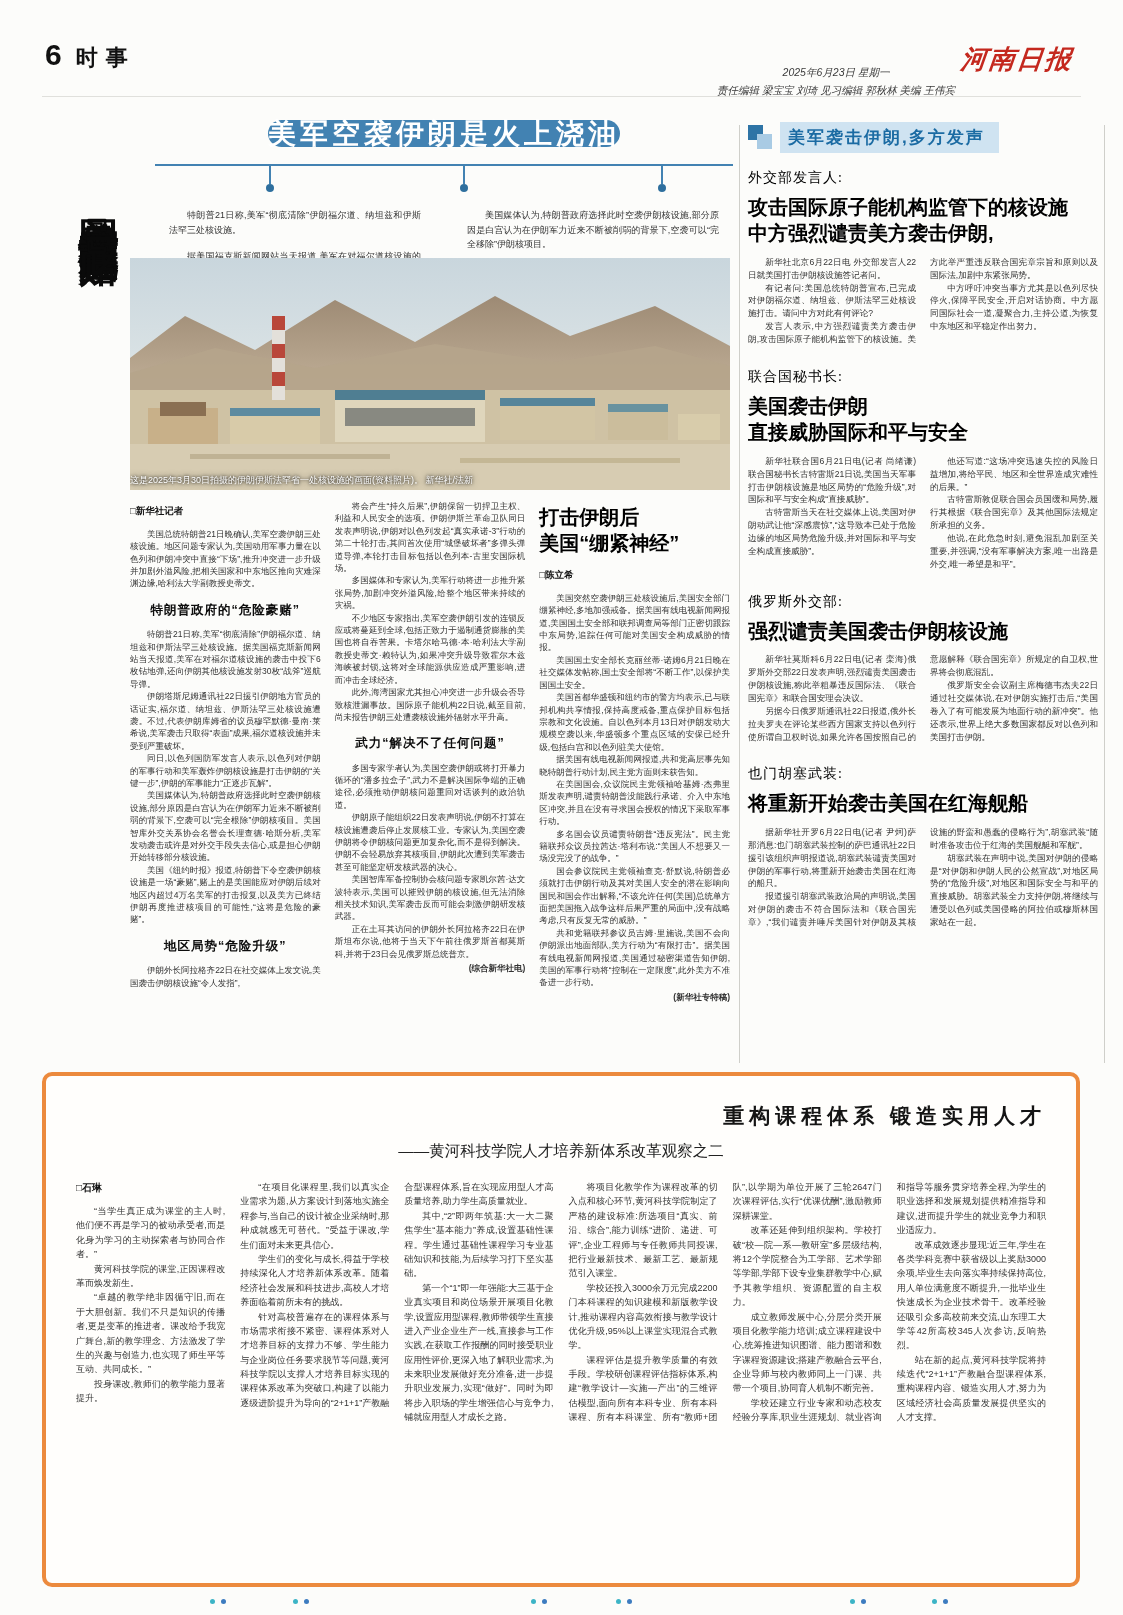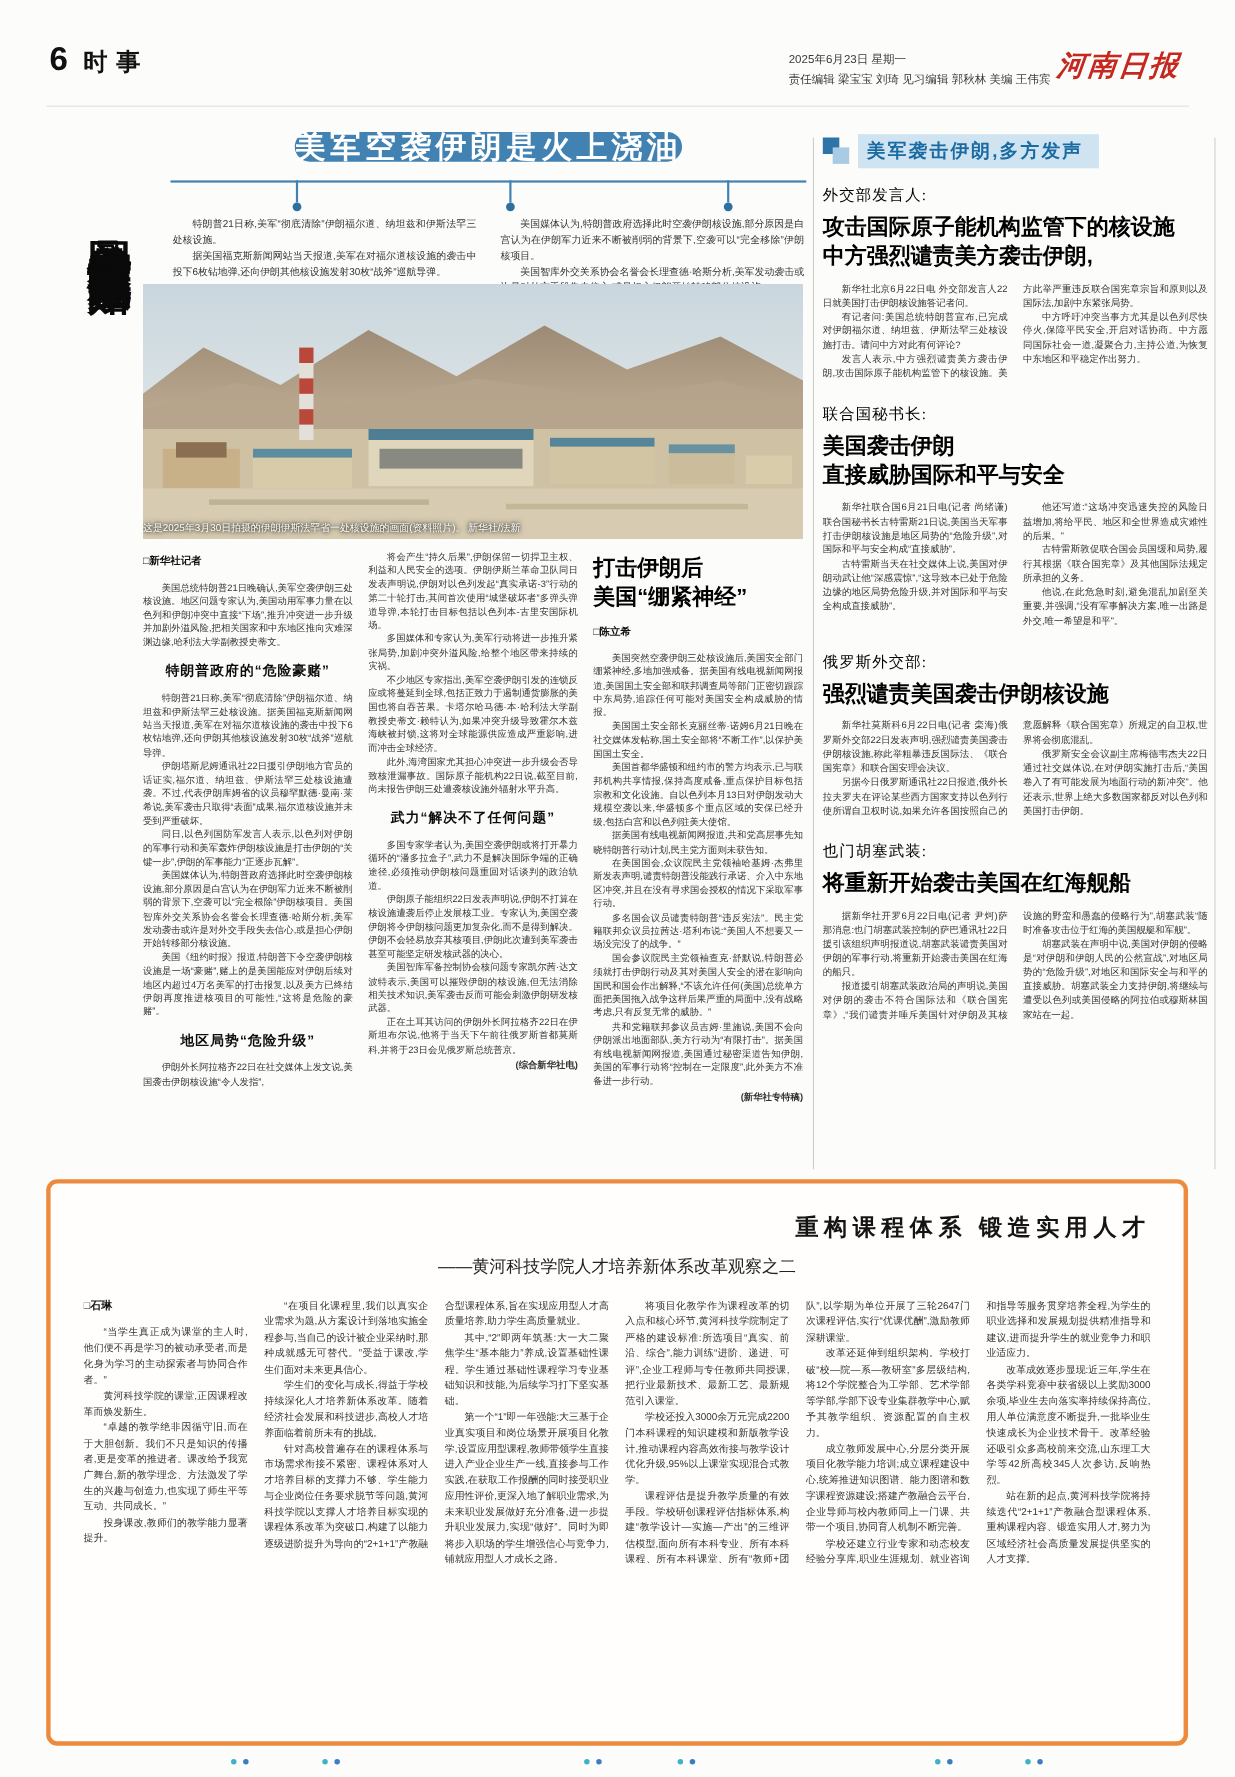--- a/index.html
+++ b/index.html
@@ -5,33 +5,33 @@
   html,body{margin:0;padding:0;}
   body{
     width:1123px;height:1615px;position:relative;background:#fcfcfa;
     font-family:"Liberation Sans","DejaVu Sans",sans-serif;color:#2b2b2b;
     overflow:hidden;
   }
   
   .hdr-left{position:absolute;left:45px;top:38px;font-weight:900;color:#111;}
   .hdr-left .no{font-size:30px;margin-right:14px;}
   .hdr-left .sec{font-size:22px;letter-spacing:8px;}
-  .hdr-right{position:absolute;right:168px;top:46px;text-align:left;font-size:10.5px;color:#3a3a3a;line-height:1.7;}
+  .hdr-right{position:absolute;right:168px;top:64px;text-align:center;font-size:10.5px;color:#3a3a3a;line-height:1.7;font-style:italic;}
   .masthead{position:absolute;right:50px;top:42px;font-size:26px;font-weight:900;color:#c4281e;font-style:italic;letter-spacing:2px;transform:skewX(-6deg);}
   .hdr-rule{position:absolute;left:42px;right:42px;top:96px;height:1px;background:#e0e0dc;}
   
   .diagram{position:absolute;left:155px;top:120px;width:578px;height:138px;}
   .pill{margin:0 auto;width:352px;height:27px;background:#4282b2;border-radius:17px;color:#fff;
         font-size:28px;font-weight:bold;letter-spacing:4px;display:flex;align-items:center;justify-content:center;}
   .d-line{position:absolute;left:0;right:0;top:44px;height:2px;background:#4282b2;}
   .d-stem{position:absolute;top:44px;width:2px;height:20px;background:#4282b2;}
   .d-stem::after{content:"";position:absolute;left:-3px;top:20px;width:8px;height:8px;border-radius:50%;background:#2e6f9e;}
   .d-cols{position:absolute;left:2px;right:2px;top:76px;display:flex;gap:22px;}
   .d-col{flex:1;font-size:9px;line-height:1.62;text-align:justify;color:#333;}
-  .d-col p{margin:0;text-indent:2em;}
+  .d-col p{margin:12px;text-indent:2em;}
   
   .vhead{
     position:absolute;left:52px;top:186px;width:94px;height:676px;
     writing-mode:vertical-rl;text-orientation:upright;
     font-size:40px;font-weight:900;color:#0a0a0a;letter-spacing:2px;line-height:94px;text-align:justify;
   }
   
   .photo{position:absolute;left:130px;top:258px;width:600px;height:232px;overflow:hidden;}
   .photo svg{display:block;}
   .caption{position:absolute;left:0;right:0;bottom:3px;font-size:9px;color:#fff;

